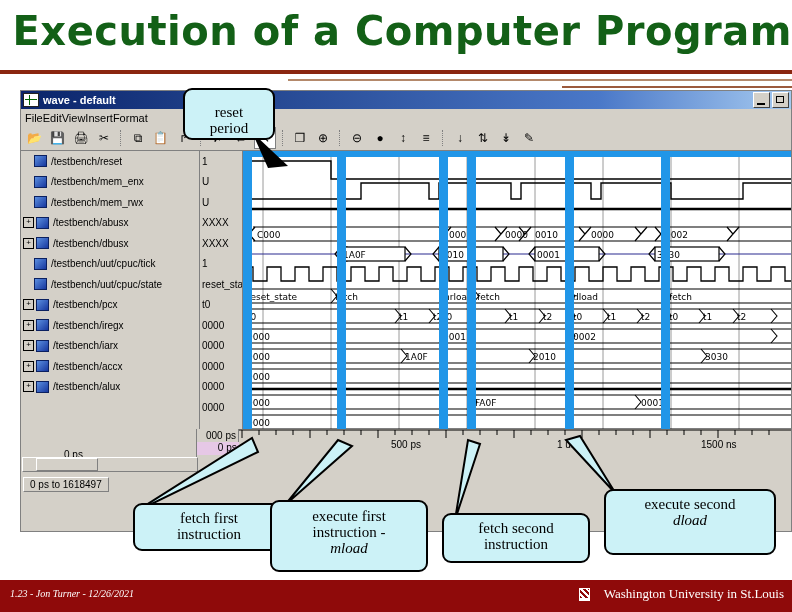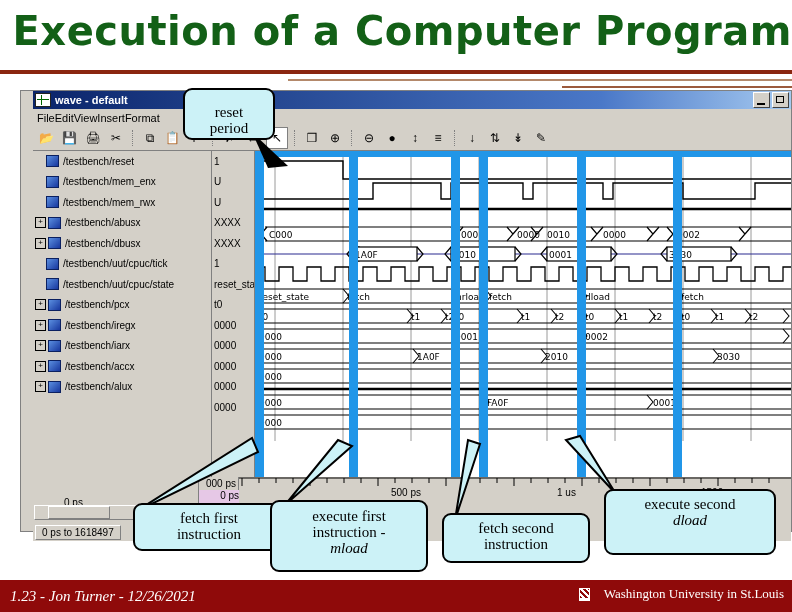--- a/index.html
+++ b/index.html
@@ -9,21 +9,21 @@
   
   .slide-title{position:absolute;left:0;top:8px;width:792px;text-align:right;
     font-family:"DejaVu Sans",sans-serif;font-size:40px;font-weight:700;
     color:#136017;letter-spacing:.5px;white-space:nowrap;}
   .rule-thick{position:absolute;left:0;top:70px;width:792px;height:4px;background:#8a2610;}
   .rule-thin1{position:absolute;left:288px;top:79px;width:504px;height:2px;background:#b4896b;}
   .rule-thin2{position:absolute;left:562px;top:86px;width:230px;height:2px;background:#9c5a3c;}
 
   
   .win{position:absolute;left:20px;top:90px;width:772px;height:442px;
-       background:#d4d0c8;border:1px solid #808080;box-sizing:border-box;padding-left:12px;}
+       background:#d4d0c8;border:1px solid #808080;box-sizing:border-box;}
   .titlebar{height:18px;background:linear-gradient(to right,#0a246a,#4a78c8 75%,#a6caf0);
     display:flex;align-items:center;padding-left:2px;}
   .titlebar .tb-ico{width:14px;height:12px;background:#fff;border:1px solid #222;
     margin-right:4px;position:relative;overflow:hidden;}
   .titlebar .tb-ico:before{content:"";position:absolute;left:1px;top:5px;width:12px;height:1px;background:#060;}
   .titlebar .tb-ico:after{content:"";position:absolute;left:5px;top:1px;width:1px;height:10px;background:#060;}
   .tb-title{color:#fff;font-size:11px;font-weight:bold;font-family:"Liberation Sans",sans-serif;}
   .tb-btns{margin-left:auto;display:flex;gap:2px;padding-right:2px;}
   .tb-btn{width:15px;height:14px;background:#d4d0c8;border:1px solid #fff;
     border-right-color:#404040;border-bottom-color:#404040;position:relative;}
@@ -35,21 +35,21 @@
     font-size:11px;color:#000;background:#d4d0c8;}
 
   .toolbar{height:24px;background:#d4d0c8;display:flex;align-items:center;
     padding-left:4px;gap:3px;border-bottom:1px solid #808080;}
   .tbtn{width:20px;height:20px;display:flex;align-items:center;justify-content:center;
     font-size:12px;position:relative;}
   .tbtn.sel{border:1px solid #808080;background:#fff;}
   .sep{width:1px;height:16px;border-left:1px dotted #808080;margin:0 3px;}
 
   
-  .body-row{display:flex;height:326px;background:#d4d0c8;}
+  .body-row{display:flex;height:278px;background:#d4d0c8;}
   .pane-names{width:178px;background:#d4d0c8;border-right:1px solid #808080;
     position:relative;overflow:hidden;}
   .pane-vals{width:42px;background:#d4d0c8;border-right:1px solid #808080;
     position:relative;overflow:hidden;}
   .pane-wave{flex:1;background:#fff;position:relative;overflow:hidden;}
 
   .sigrow{height:20.5px;display:flex;align-items:center;font-size:10px;color:#000;
     padding-left:2px;white-space:nowrap;}
   .exp{width:9px;height:9px;border:1px solid #000;font-size:8px;line-height:7px;
     text-align:center;margin-right:2px;background:#d4d0c8;flex:0 0 auto;}
@@ -86,21 +86,21 @@
 
   
   .callout{position:absolute;background:#ccf2f7;border:2px solid #000;
     border-radius:9px;text-align:center;font-family:"Liberation Serif",serif;
     font-size:15px;line-height:1.08;color:#000;padding:3px 6px;box-sizing:border-box;z-index:30;}
   .callout i{font-style:italic;}
   .ptr{position:absolute;z-index:29;}
 
   
   .footer{position:absolute;left:0;top:580px;width:792px;height:32px;background:#8f0a0a;}
-  .footer-left{position:absolute;left:10px;top:8px;font-size:15px;color:#fff;
+  .footer-left{position:absolute;left:10px;top:8px;font-size:10px;color:#fff;
     font-family:"Liberation Serif",serif;font-style:italic;}
   .footer-right{position:absolute;right:8px;top:6px;font-size:13px;color:#fff;
     font-family:"Liberation Serif",serif;display:flex;align-items:center;gap:14px;}
   .shield{width:11px;height:13px;background:#fff;position:relative;}
   .shield:after{content:"";position:absolute;left:1px;top:1px;width:9px;height:9px;
     background:repeating-linear-gradient(45deg,#8f0a0a 0 2px,#fff 2px 4px);}
 </style>
 </head>
 <body>
 

